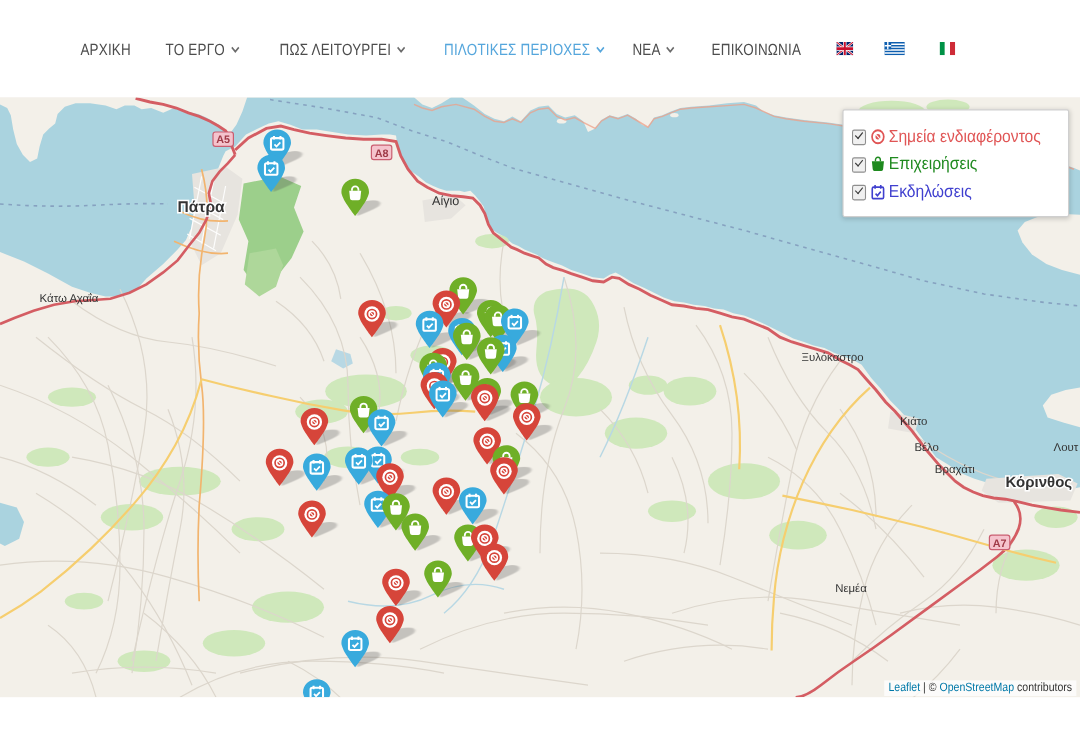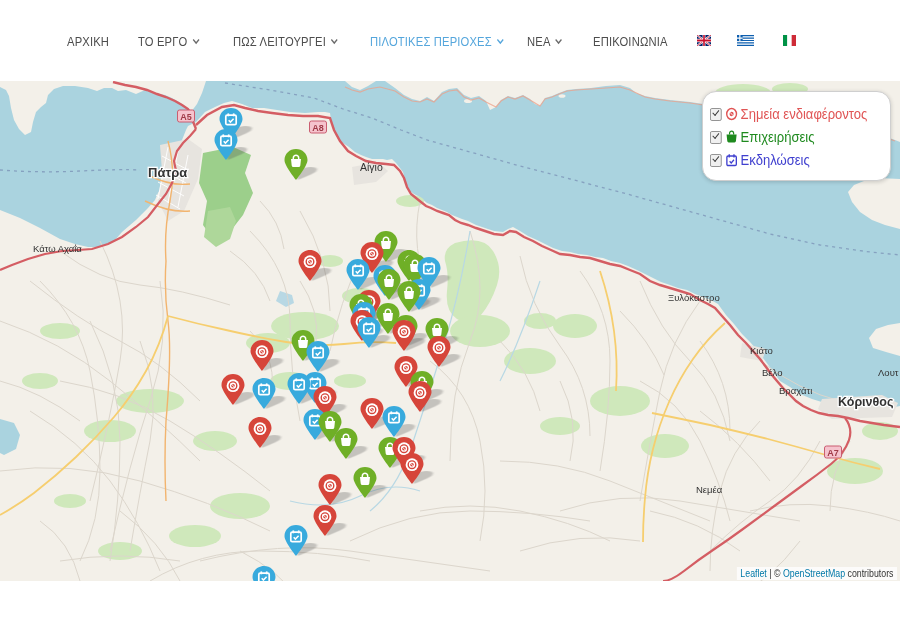--- a/index.html
+++ b/index.html
@@ -5,21 +5,21 @@
   html,body{margin:0;padding:0;width:900px;height:619px;background:#fff;overflow:hidden;
     font-family:"Liberation Sans",sans-serif;}
   #page{position:relative;width:900px;height:619px;}
   #nav{position:absolute;left:0;top:0;width:900px;height:81px;background:#fff;z-index:30;}
   .ni{position:absolute;top:34px;font-size:13.5px;letter-spacing:.2px;color:#4d4d4d;white-space:nowrap;transform:scaleX(.83);transform-origin:left center;}
   .ni{display:flex;align-items:center;} .ni svg{color:#6b6b6b;} .ni.blue svg{color:#55a6dc;}
   .blue{color:#55a6dc;}
   .flag{position:absolute;top:35px;width:17px;height:11px;}
   #map{position:absolute;left:0;top:81px;width:900px;height:500px;overflow:hidden;background:#f3f0e9;}
   #legend{position:absolute;left:702px;top:10px;width:187px;height:88px;background:#fff;
-     border:1px solid #cfcfcf;border-radius:14px;box-shadow:0 1px 4px rgba(0,0,0,.18);z-index:20;}
+     border:1px solid #cfcfcf;border-radius:2px;box-shadow:0 1px 4px rgba(0,0,0,.18);z-index:20;}
   .lrow{position:absolute;left:7px;height:20px;display:flex;align-items:center;font-size:14.5px;white-space:nowrap;transform:scaleX(.9);transform-origin:left center;}
   .cb{width:11px;height:11px;border:1px solid #8f8f8f;border-radius:2px;background:#f0f0f0;
       display:inline-block;position:relative;margin-right:4px;flex:none;}
   .cb:after{content:"";position:absolute;left:1.5px;top:1px;width:6px;height:3px;
       border-left:1.8px solid #3a3a3a;border-bottom:1.8px solid #3a3a3a;transform:rotate(-48deg);}
   .licon{width:14px;height:14px;margin-right:3px;flex:none;}
   #attr{position:absolute;right:3px;bottom:1px;background:rgba(255,255,255,.75);
      font-size:10px;color:#333;padding:1px 4px;z-index:20;transform:scaleX(.88);transform-origin:right center;}
   #attr a{color:#0078a8;text-decoration:none;}
 </style>

